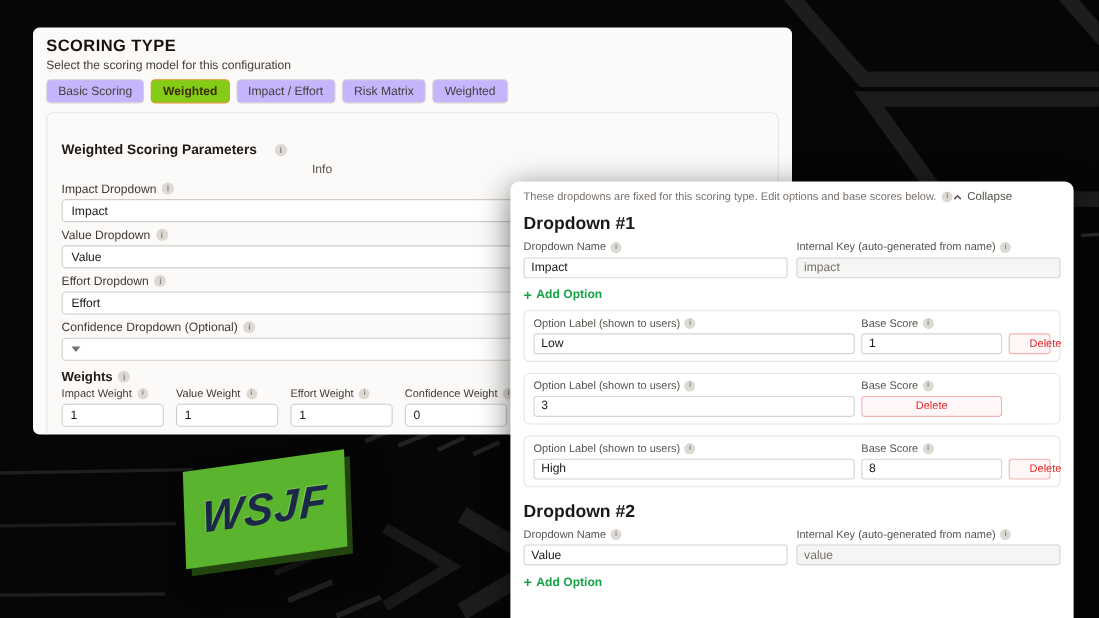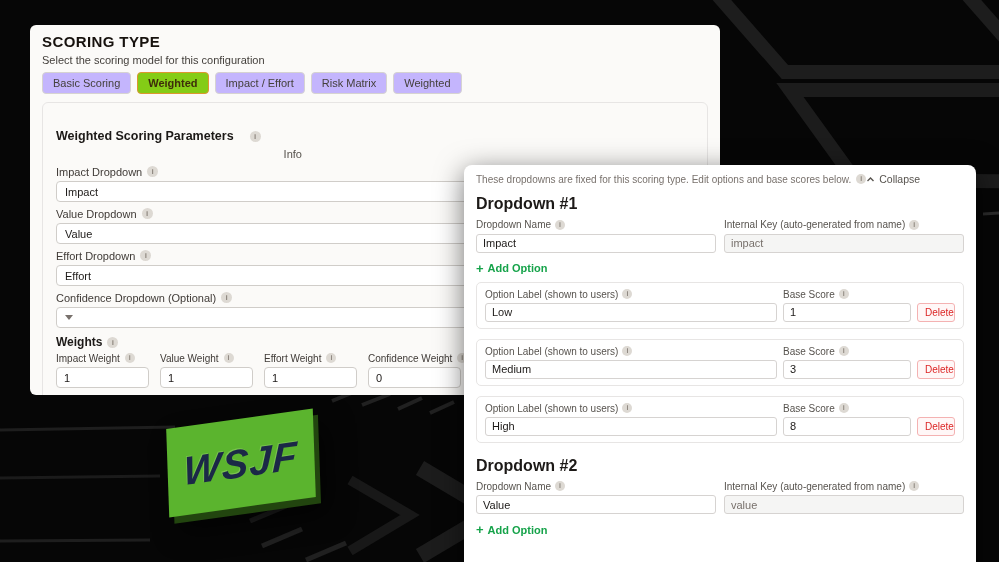--- a/index.html
+++ b/index.html
@@ -112,21 +112,21 @@
     font-size: 11px; font-weight: 700; color: #16a34a;
     background: none; border: none; font-family: inherit; cursor: pointer;
   }
   .plus { font-size: 13px; font-weight: 700; line-height: 1; }
 
   .opt-card { border: 1px solid #e7e5e4; border-radius: 5px; padding: 6px 8px; margin-bottom: 10px; }
   .opt-grid { display: grid; grid-template-columns: 1fr 128px 38px; gap: 6px; align-items: center; }
   .opt-grid.labels { margin-bottom: 3px; }
   .del-btn {
     height: 19px; font-size: 10px; color: #dc2626; background: #fff7f7;
-    border: 1px solid #f4b2b2; border-radius: 3px; font-family: inherit; cursor: pointer; padding: 0 7px;
+    border: 1px solid #f4b2b2; border-radius: 3px; font-family: inherit; cursor: pointer; padding: 0 18px;
   }
 </style>
 </head>
 <body>
 
 <svg class="bg-art" width="999" height="562" viewBox="0 0 999 562">
   <path d="M700 -25 L950 -25 L1035 72 L785 72 Z" stroke="#1d1d1d" stroke-width="14" fill="none"></path>
   <path d="M790 90 L1045 90 L1110 182 L855 180 Z" stroke="#1c1c1c" stroke-width="14" fill="none"></path>
   <line x1="983" y1="214" x2="999" y2="213" stroke="#2b2b2b" stroke-width="3"></line>
   <line x1="0" y1="430" x2="175" y2="427" stroke="#1e1e1e" stroke-width="3"></line>
@@ -310,21 +310,20 @@
         <span>Option Label (shown to users)</span>
         <span class="i-ico sm"></span>
       </div>
       <div class="lbl" style="margin:0">
         <span>Base Score</span>
         <span class="i-ico sm"></span>
       </div>
       <div></div>
     </div>
     <div class="opt-grid">
-      <input class="txt-input" type="text" value="Medium" style="">
       <input class="txt-input" type="text" value="3" style="">
       <button class="del-btn">Delete</button>
     </div>
   </div>
 
   <div class="opt-card">
     <div class="opt-grid labels">
       <div class="lbl" style="margin:0">
         <span>Option Label (shown to users)</span>
         <span class="i-ico sm"></span>

